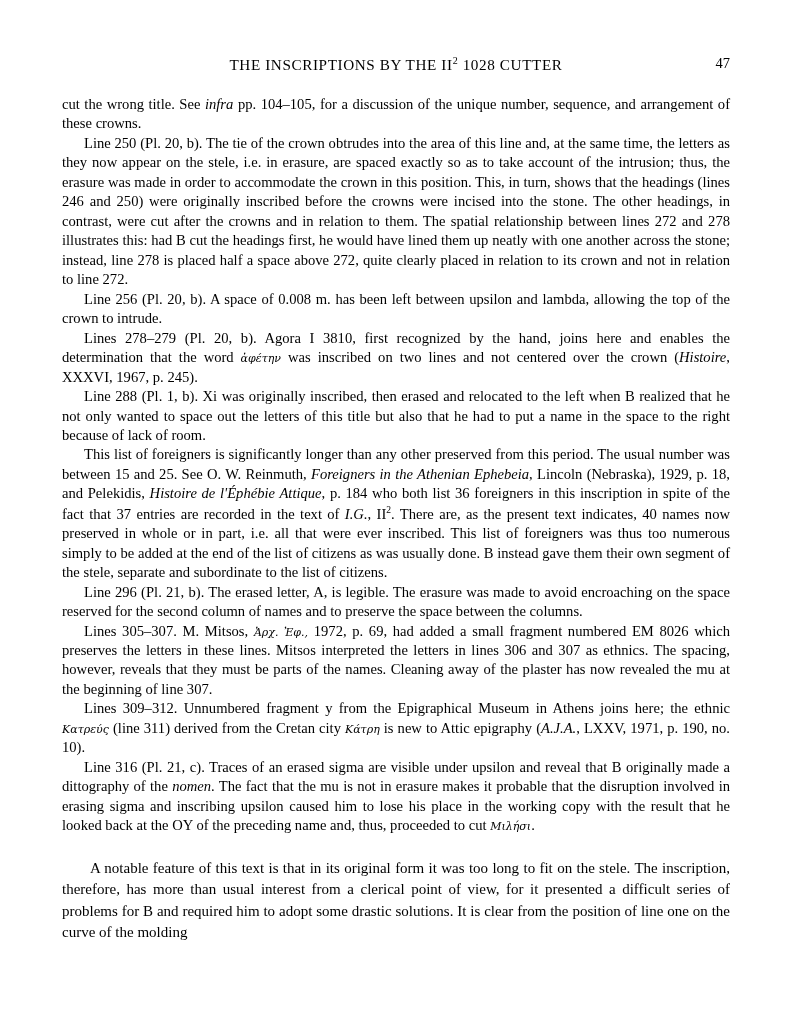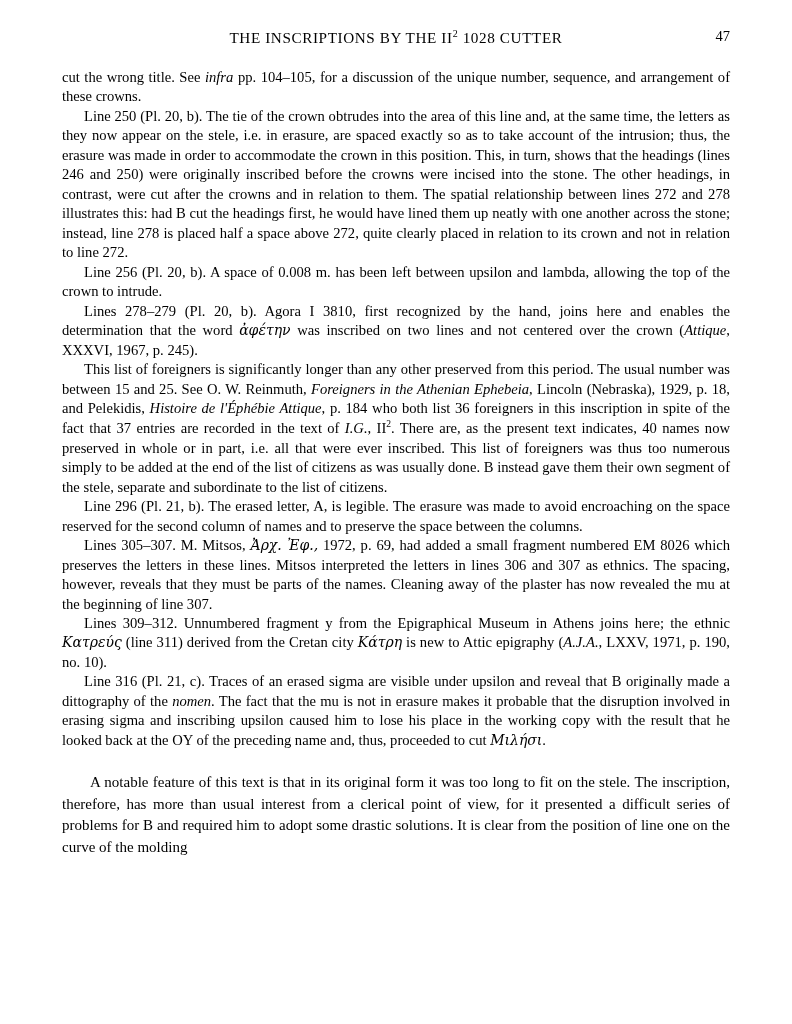--- a/index.html
+++ b/index.html
@@ -12,21 +12,21 @@
     height: 1024px;
     font-family: "Liberation Serif", serif;
     color: #000000;
     position: relative;
     overflow: hidden;
   }
   .page {
     width: 792px;
     height: 1024px;
     box-sizing: border-box;
-    padding: 28px 62px 30px 62px;
+    padding: 55px 62px 30px 62px;
     position: relative;
   }
   .runhead {
     position: relative;
     height: 34px;
     margin-bottom: 6px;
   }
   .runhead-title {
     text-align: center;
     font-size: 15.2px;
@@ -63,43 +63,44 @@
     margin-top: 22px;
     font-size: 15px;
     line-height: 1.44;
     text-align: justify;
   }
   .closing p {
     margin: 0;
     text-indent: 28px;
   }
   i, .it { font-style: italic; }
-  .gk-it { font-family: "DejaVu Serif", serif; font-style: italic; font-size: 14px; }
+  .gk-it { font-family: "DejaVu Serif", serif; font-style: italic; font-size: 11px; }
   sup { font-size: 9.6px; }
 </style>
 </head>
 <body>
 
 <div class="page">
 
   <div class="runhead">
     <div class="runhead-title"><span>THE  INSCRIPTIONS  BY  THE  II</span><sup>2</sup><span> 1028  CUTTER</span></div>
     <div class="folio">47</div>
   </div>
 
   <div class="body">
 
     <p>cut the wrong title. See <i>infra</i> pp. 104–105, for a discussion of the unique number, sequence, and arrangement of these crowns.</p>
 
     <p class="indent">Line 250 (Pl. 20, b). The tie of the crown obtrudes into the area of this line and, at the same time, the letters as they now appear on the stele, i.e. in erasure, are spaced exactly so as to take account of the intrusion; thus, the erasure was made in order to accommodate the crown in this position. This, in turn, shows that the headings (lines 246 and 250) were originally inscribed before the crowns were incised into the stone. The other headings, in contrast, were cut after the crowns and in relation to them. The spatial relationship between lines 272 and 278 illustrates this: had B cut the headings first, he would have lined them up neatly with one another across the stone; instead, line 278 is placed half a space above 272, quite clearly placed in relation to its crown and not in relation to line 272.</p>
 
     <p class="indent">Line 256 (Pl. 20, b). A space of 0.008 m. has been left between upsilon and lambda, allowing the top of the crown to intrude.</p>
 
-    <p class="indent">Lines 278–279 (Pl. 20, b). Agora I 3810, first recognized by the hand, joins here and enables the determination that the word <span class="gk-it">ἀφέτην</span> was inscribed on two lines and not centered over the crown (<i>Attique</i>, XXXVI, 1967, p. 245).</p>
+    <p class="indent">Lines 278–279 (Pl. 20, b). Agora I 3810, first recognized by the hand, joins here and enables the determination that the word <span class="gk-it">ἀφέτην</span> was inscribed on two lines and not centered over the crown (<i>Histoire</i>, XXXVI, 1967, p. 245).</p>
 
+    <p class="indent">Line 288 (Pl. 1, b). Xi was originally inscribed, then erased and relocated to the left when B realized that he not only wanted to space out the letters of this title but also that he had to put a name in the space to the right because of lack of room.</p>
 
     <p class="indent">This list of foreigners is significantly longer than any other preserved from this period. The usual number was between 15 and 25. See O. W. Reinmuth, <i>Foreigners in the Athenian Ephebeia</i>, Lincoln (Nebraska), 1929, p. 18, and Pelekidis, <i>Histoire de l'Éphébie Attique</i>, p. 184 who both list 36 foreigners in this inscription in spite of the fact that 37 entries are recorded in the text of <i>I.G.</i>, II<sup>2</sup>. There are, as the present text indicates, 40 names now preserved in whole or in part, i.e. all that were ever inscribed. This list of foreigners was thus too numerous simply to be added at the end of the list of citizens as was usually done. B instead gave them their own segment of the stele, separate and subordinate to the list of citizens.</p>
 
     <p class="indent">Line 296 (Pl. 21, b). The erased letter, A, is legible. The erasure was made to avoid encroaching on the space reserved for the second column of names and to preserve the space between the columns.</p>
 
 
     <p class="indent">Lines 305–307. M. Mitsos, <span class="gk-it">Ἀρχ. Ἐφ.,</span> 1972, p. 69, had added a small fragment numbered EM 8026 which preserves the letters in these lines. Mitsos interpreted the letters in lines 306 and 307 as ethnics. The spacing, however, reveals that they must be parts of the names. Cleaning away of the plaster has now revealed the mu at the beginning of line 307.</p>
 
     <p class="indent">Lines 309–312. Unnumbered fragment y from the Epigraphical Museum in Athens joins here; the ethnic <span class="gk-it">Κατρεύς</span> (line 311) derived from the Cretan city <span class="gk-it">Κάτρη</span> is new to Attic epigraphy (<i>A.J.A.</i>, LXXV, 1971, p. 190, no. 10).</p>
 

